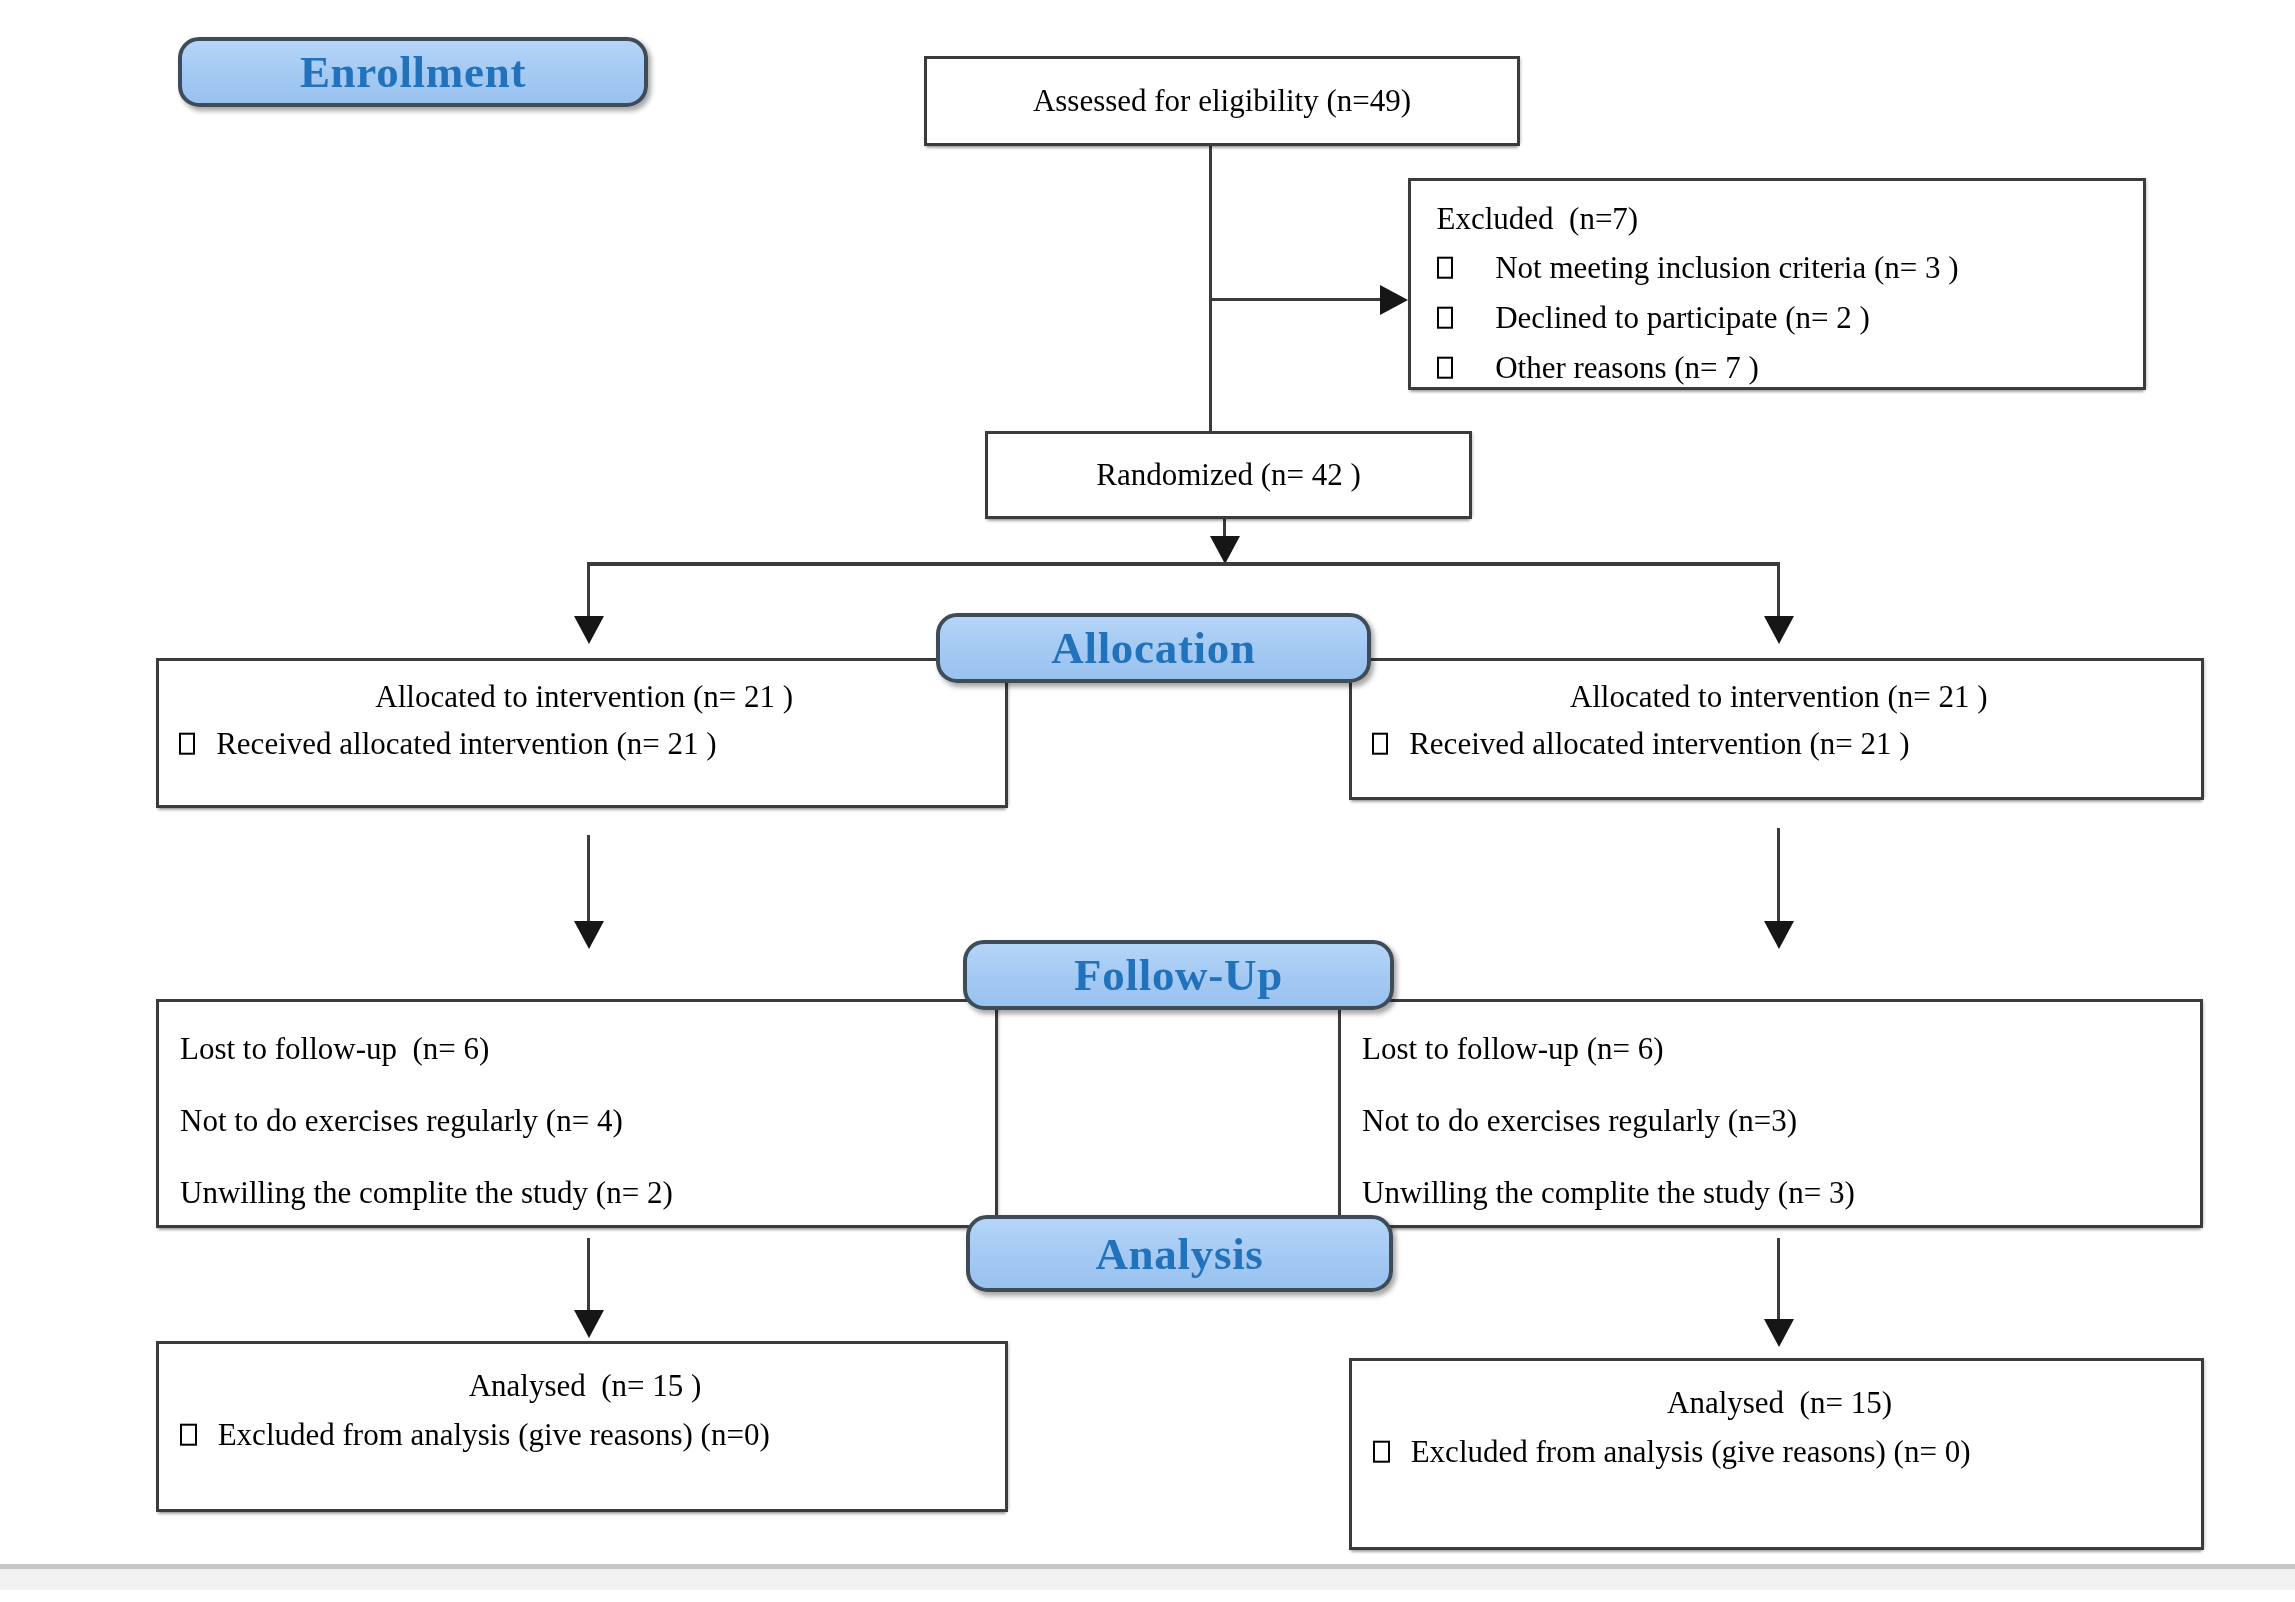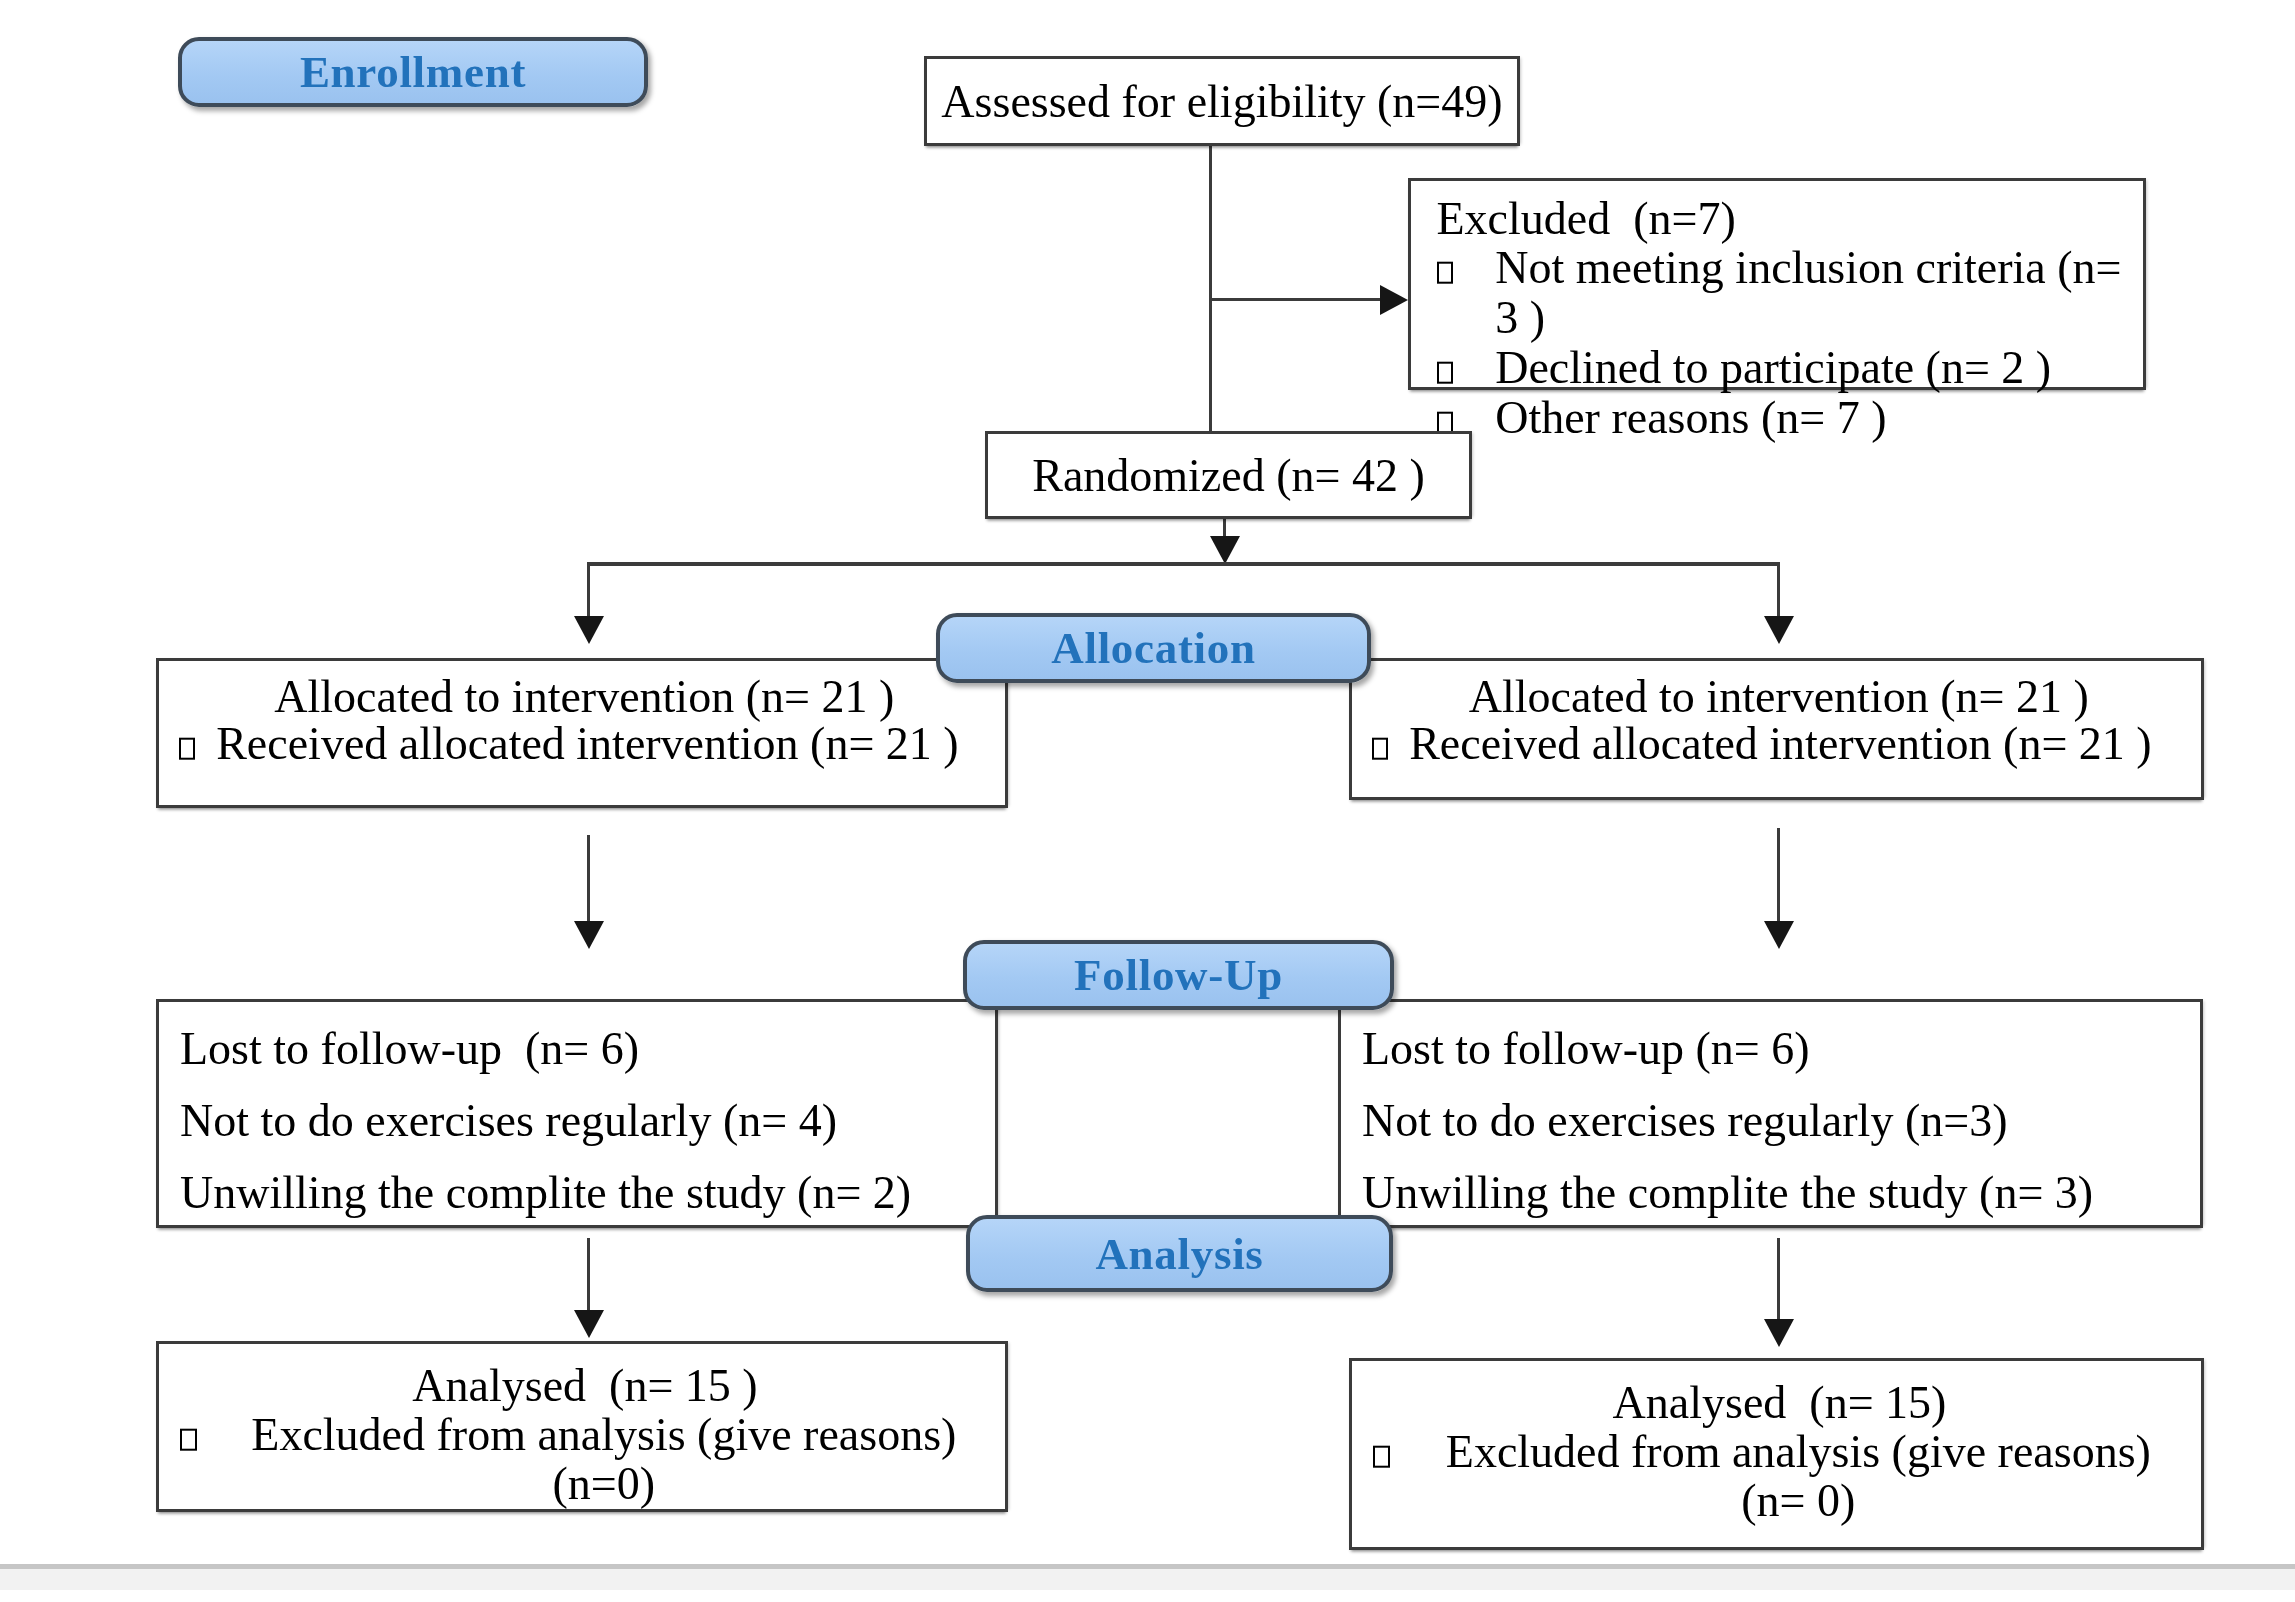--- a/index.html
+++ b/index.html
@@ -3,21 +3,21 @@
 <meta charset="utf-8">
 <style>
   html,body { margin:0; padding:0; background:#ffffff; }
   #stage {
     position:relative; width:2295px; height:1603px; background:#ffffff;
     font-family:"Liberation Serif","DejaVu Serif",serif; color:#000;
     overflow:hidden;
   }
   .box {
     position:absolute; background:#ffffff; border:3.7px solid #3b3b3b;
-    box-sizing:border-box; font-size:46px; z-index:2;
+    box-sizing:border-box; font-size:31px; z-index:2;
     box-shadow:0 4.5px 3px -2.2px rgba(0,0,0,0.45), 3px 0 3px -2.2px rgba(0,0,0,0.2);
   }
   .box.center { display:flex; align-items:center; justify-content:center; text-align:center; }
   .badge {
     position:absolute; box-sizing:border-box; z-index:6;
     background:linear-gradient(180deg,#b5d5f8 0%,#a3c9f3 55%,#9ac2ef 100%);
     border:4.5px solid #3e4b59; border-radius:21px;
     display:flex; align-items:center; justify-content:center;
     font-weight:bold; font-size:45px; color:#2272bb; letter-spacing:0.7px;
     box-shadow:3px 3.7px 5.2px rgba(0,0,0,0.35);

